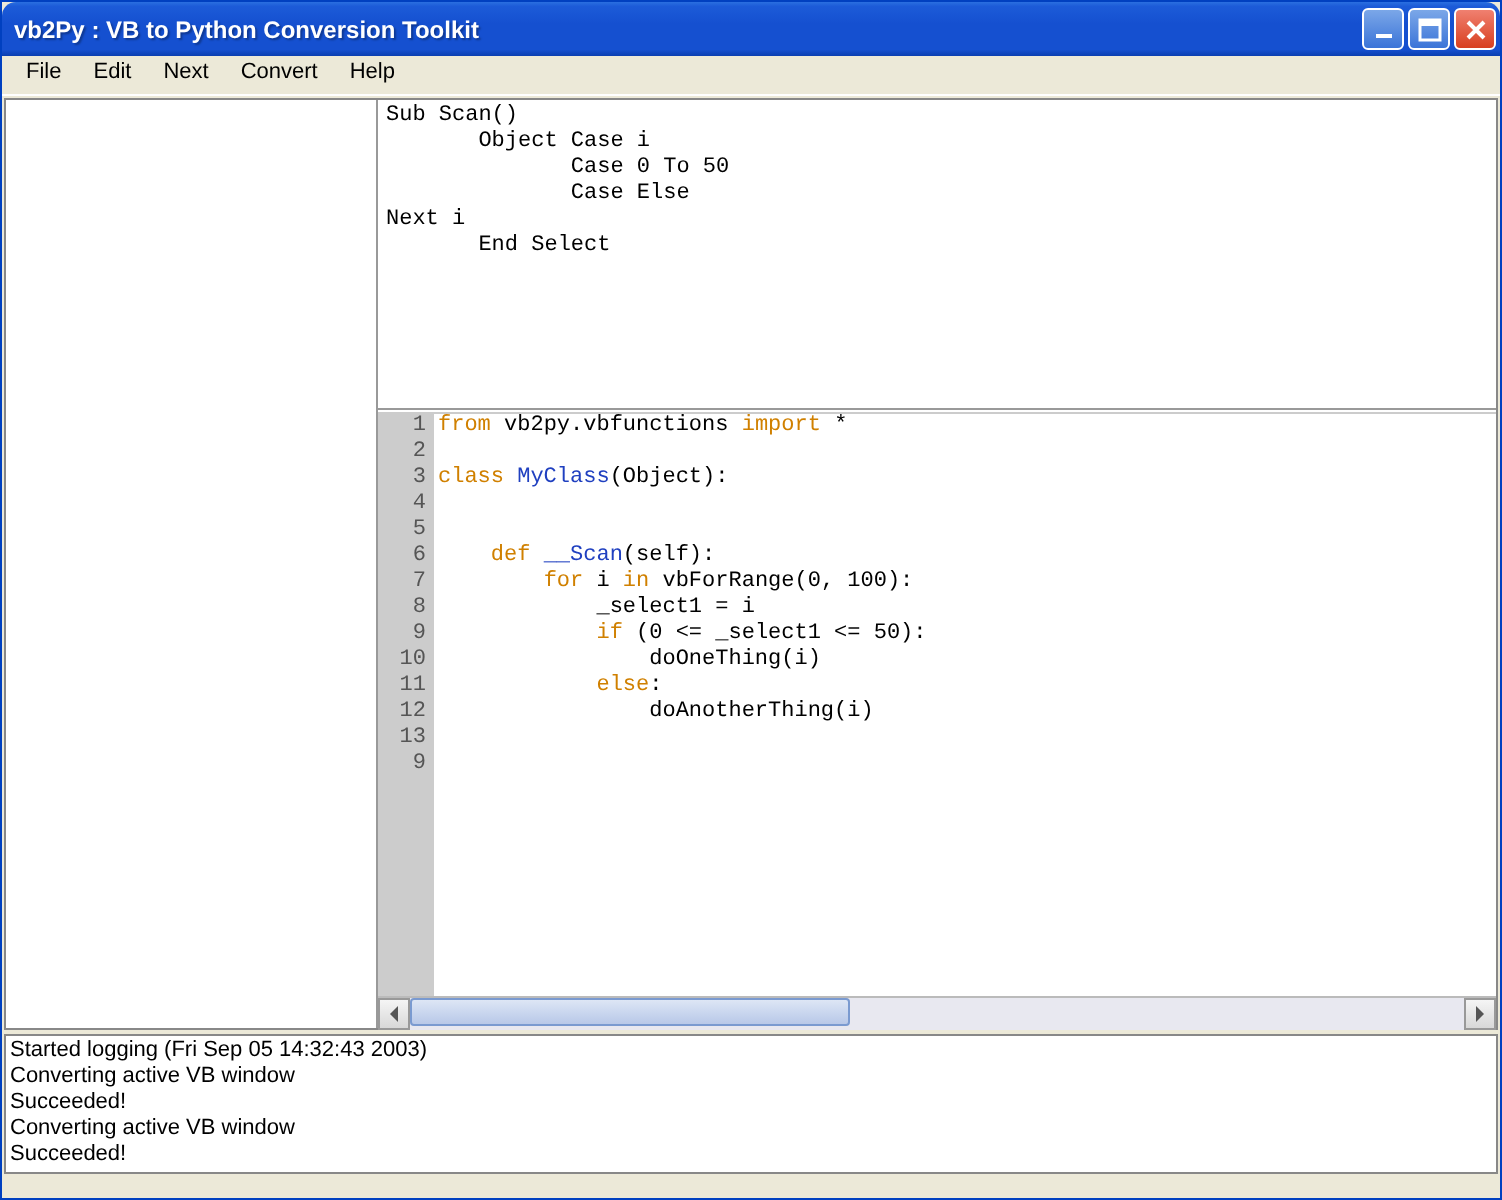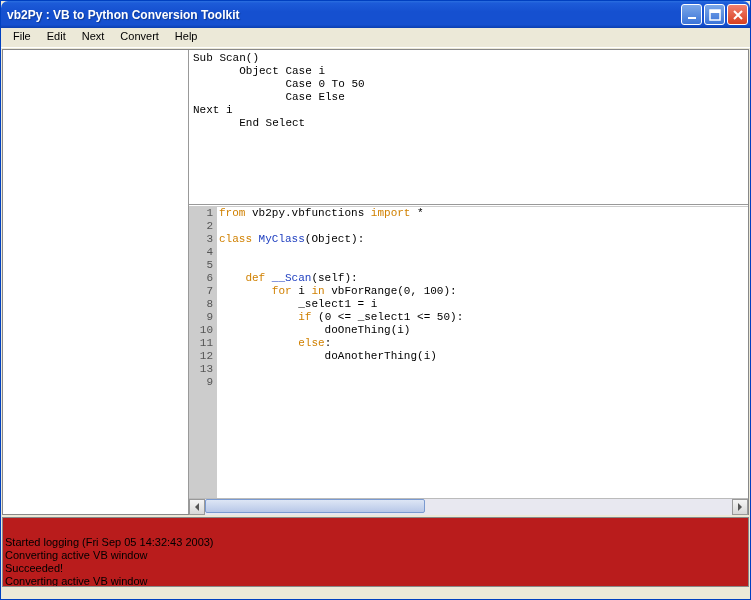--- a/index.html
+++ b/index.html
@@ -25,21 +25,21 @@
 .gutter div { height: 13px; }
 .code { flex: 1; padding: 0 2px; white-space: pre; }
 .code div { height: 13px; }
 .kw-orange { color: #d08000; text-align: center; }
 .kw-blue { color: #2040c0; }
 .hscroll { height: 16px; background: #ece9d8; display: flex; align-items: center; border-top: 1px solid #bbb; }
 .hscroll .arrow { width: 16px; height: 16px; background: linear-gradient(#f5f5f5,#d8d8d8); border: 1px solid #999; display:flex; align-items:center; justify-content:center; }
 .hscroll .arrow svg { width:8px; height:8px; fill:#555; }
 .hscroll .track { flex: 1; height: 16px; background: #e8e8f0; position: relative; }
 .hscroll .thumb { position: absolute; left: 0; top: 0; height: 14px; width: 220px; background: linear-gradient(#dde6f5,#b8c8e8); border: 1px solid #7a9ad0; border-radius: 2px; }
-.logpane { height: 70px; background: #b91c1c; border: 1px solid #888; margin: 1px; padding: 18px 2px; font-size: 11px; line-height: 13px; overflow: hidden; }
+.logpane { height: 70px; background: #ffffff; border: 1px solid #888; margin: 1px; padding: 1px 2px; font-size: 11px; line-height: 13px; overflow: hidden; }
 .statusbar { height: 11px; background: #ece9d8; }
 </style>
 </head>
 <body>
 
 <div class="window">
   <div class="titlebar">
     <span class="title">vb2Py : VB to Python Conversion Toolkit</span>
     <div class="controls">
       <div class="btn btn-min">

